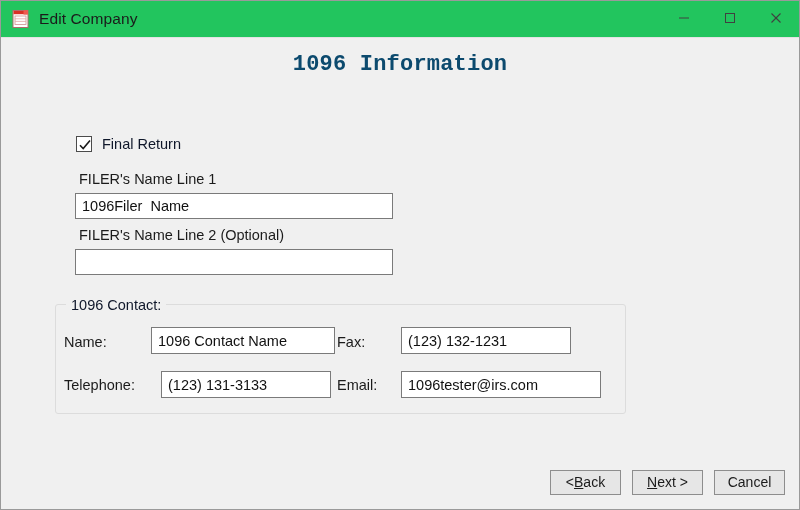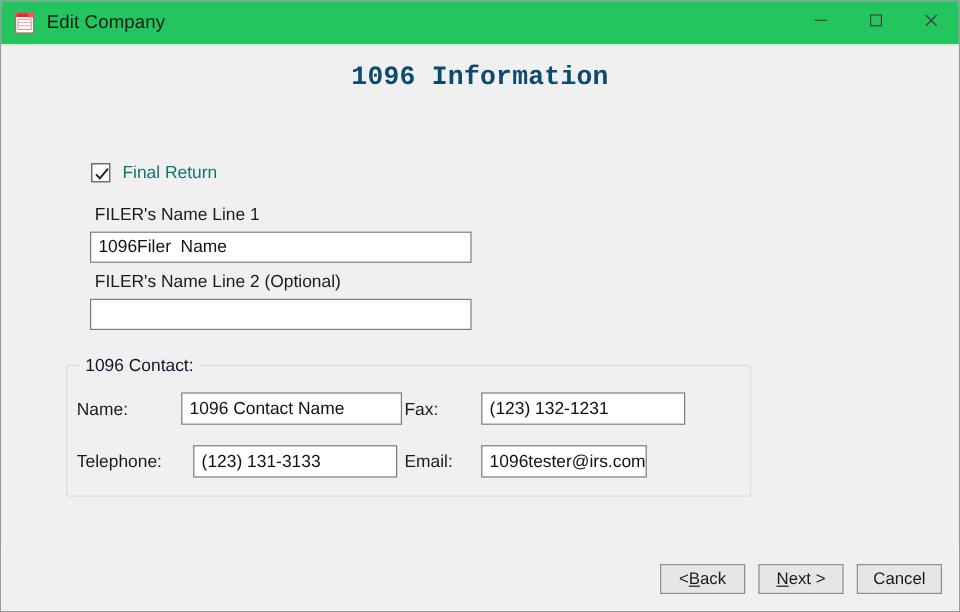--- a/index.html
+++ b/index.html
@@ -99,21 +99,21 @@
     box-sizing: border-box;
     border: 1px solid #4b4b4b;
     background: #ffffff;
     position: relative;
     flex: 0 0 auto;
   }
   .checkbox svg { position: absolute; left: 1px; top: 1px; }
   .checkbox-label {
     margin-left: 10px;
     font-size: 14.5px;
-    color: #0f766e;
+    color: #0f172a;
   }
 
   
   .field-label {
     position: absolute;
     font-size: 14.5px;
     color: #1b1b1b;
     white-space: nowrap;
   }
   .textbox {
@@ -160,21 +160,21 @@
   }
 
   #name-label { left: 63px; top: 296px; }
   #name-input { left: 150px; top: 289px; width: 184px; height: 27px; }
   #fax-label  { left: 336px; top: 296px; }
   #fax-input  { left: 400px; top: 289px; width: 170px; height: 27px; }
 
   #tel-label  { left: 63px; top: 339px; }
   #tel-input  { left: 160px; top: 333px; width: 170px; height: 27px; }
   #email-label{ left: 336px; top: 339px; }
-  #email-input{ left: 400px; top: 333px; width: 138px; height: 27px; }
+  #email-input{ left: 400px; top: 333px; width: 200px; height: 27px; }
 
   
   .footer-sep {
     position: absolute;
     left: 0;
     right: 0;
     top: 418px;
     height: 0;
     border-top: 1px solid #dedede;
     border-bottom: 1px solid #ffffff;

